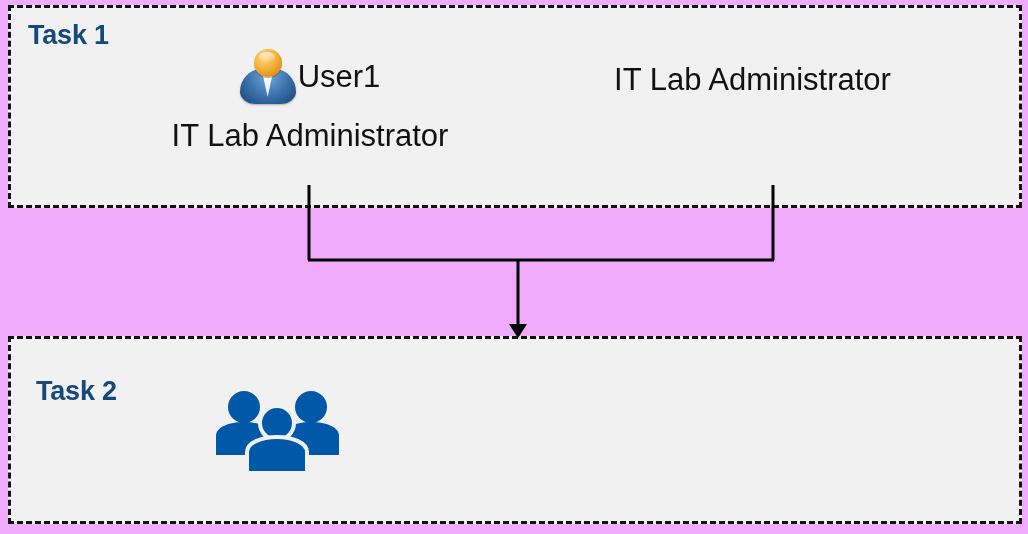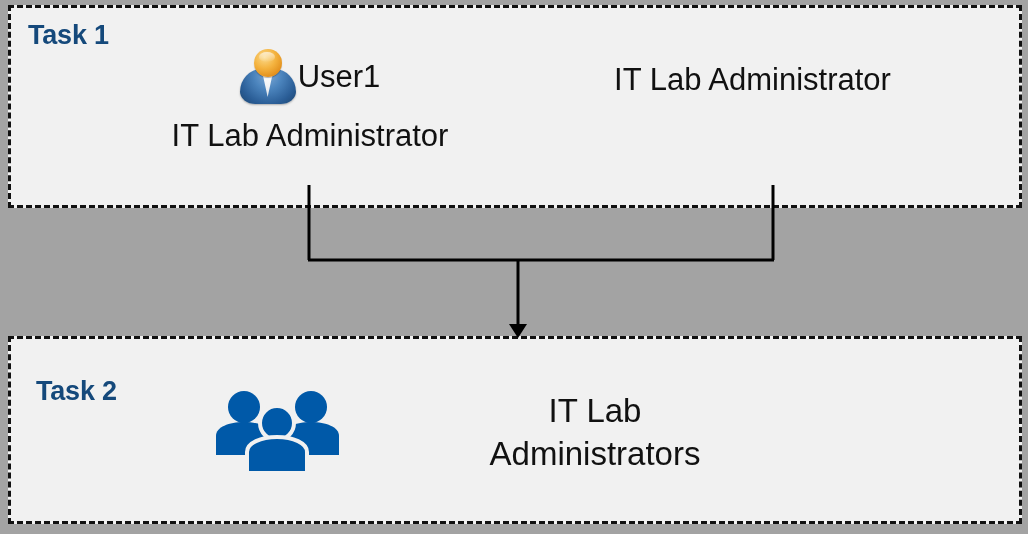--- a/index.html
+++ b/index.html
@@ -8,21 +8,21 @@
     padding: 0;
     background: #ffffff;
   }
   body {
     font-family: "Liberation Sans", sans-serif;
   }
   #canvas {
     position: relative;
     width: 1028px;
     height: 534px;
-    background: #a3a3a3;
+    background: #f0abfc;
     overflow: hidden;
   }
 
   
   .task-box {
     position: absolute;
     background: #f1f1f1;
     border: 3px dashed #111111;
     box-sizing: border-box;
   }
@@ -197,24 +197,20 @@
       <path d="M6 66 L6 47 C6 38 19 33 34 33 C49 33 62 38 62 47 L62 66 Z"></path>
 
       <circle cx="101" cy="18" r="16"></circle>
       <path d="M73 66 L73 47 C73 38 86 33 101 33 C116 33 129 38 129 47 L129 66 Z"></path>
 
       <circle cx="67" cy="34" r="17" stroke="#f1f1f1" stroke-width="4"></circle>
       <path d="M37 84 L37 63 C37 54 51 48 67 48 C83 48 97 54 97 63 L97 84 Z" stroke="#f1f1f1" stroke-width="4"></path>
     </g>
   </svg>
 
-  <div id="group-text">
-    <span class="line">IT Lab</span>
-    <span class="line">Administrators</span>
-  </div>
 
   <svg id="connector" viewBox="0 0 1028 534">
 
     <path d="M309 185 L309 260" stroke="#000000" stroke-width="3" fill="none"></path>
 
     <path d="M773 185 L773 260" stroke="#000000" stroke-width="3" fill="none"></path>
 
     <path d="M308 260 L774 260" stroke="#000000" stroke-width="3" fill="none"></path>
 
     <path d="M518 260 L518 327" stroke="#000000" stroke-width="3" fill="none"></path>

